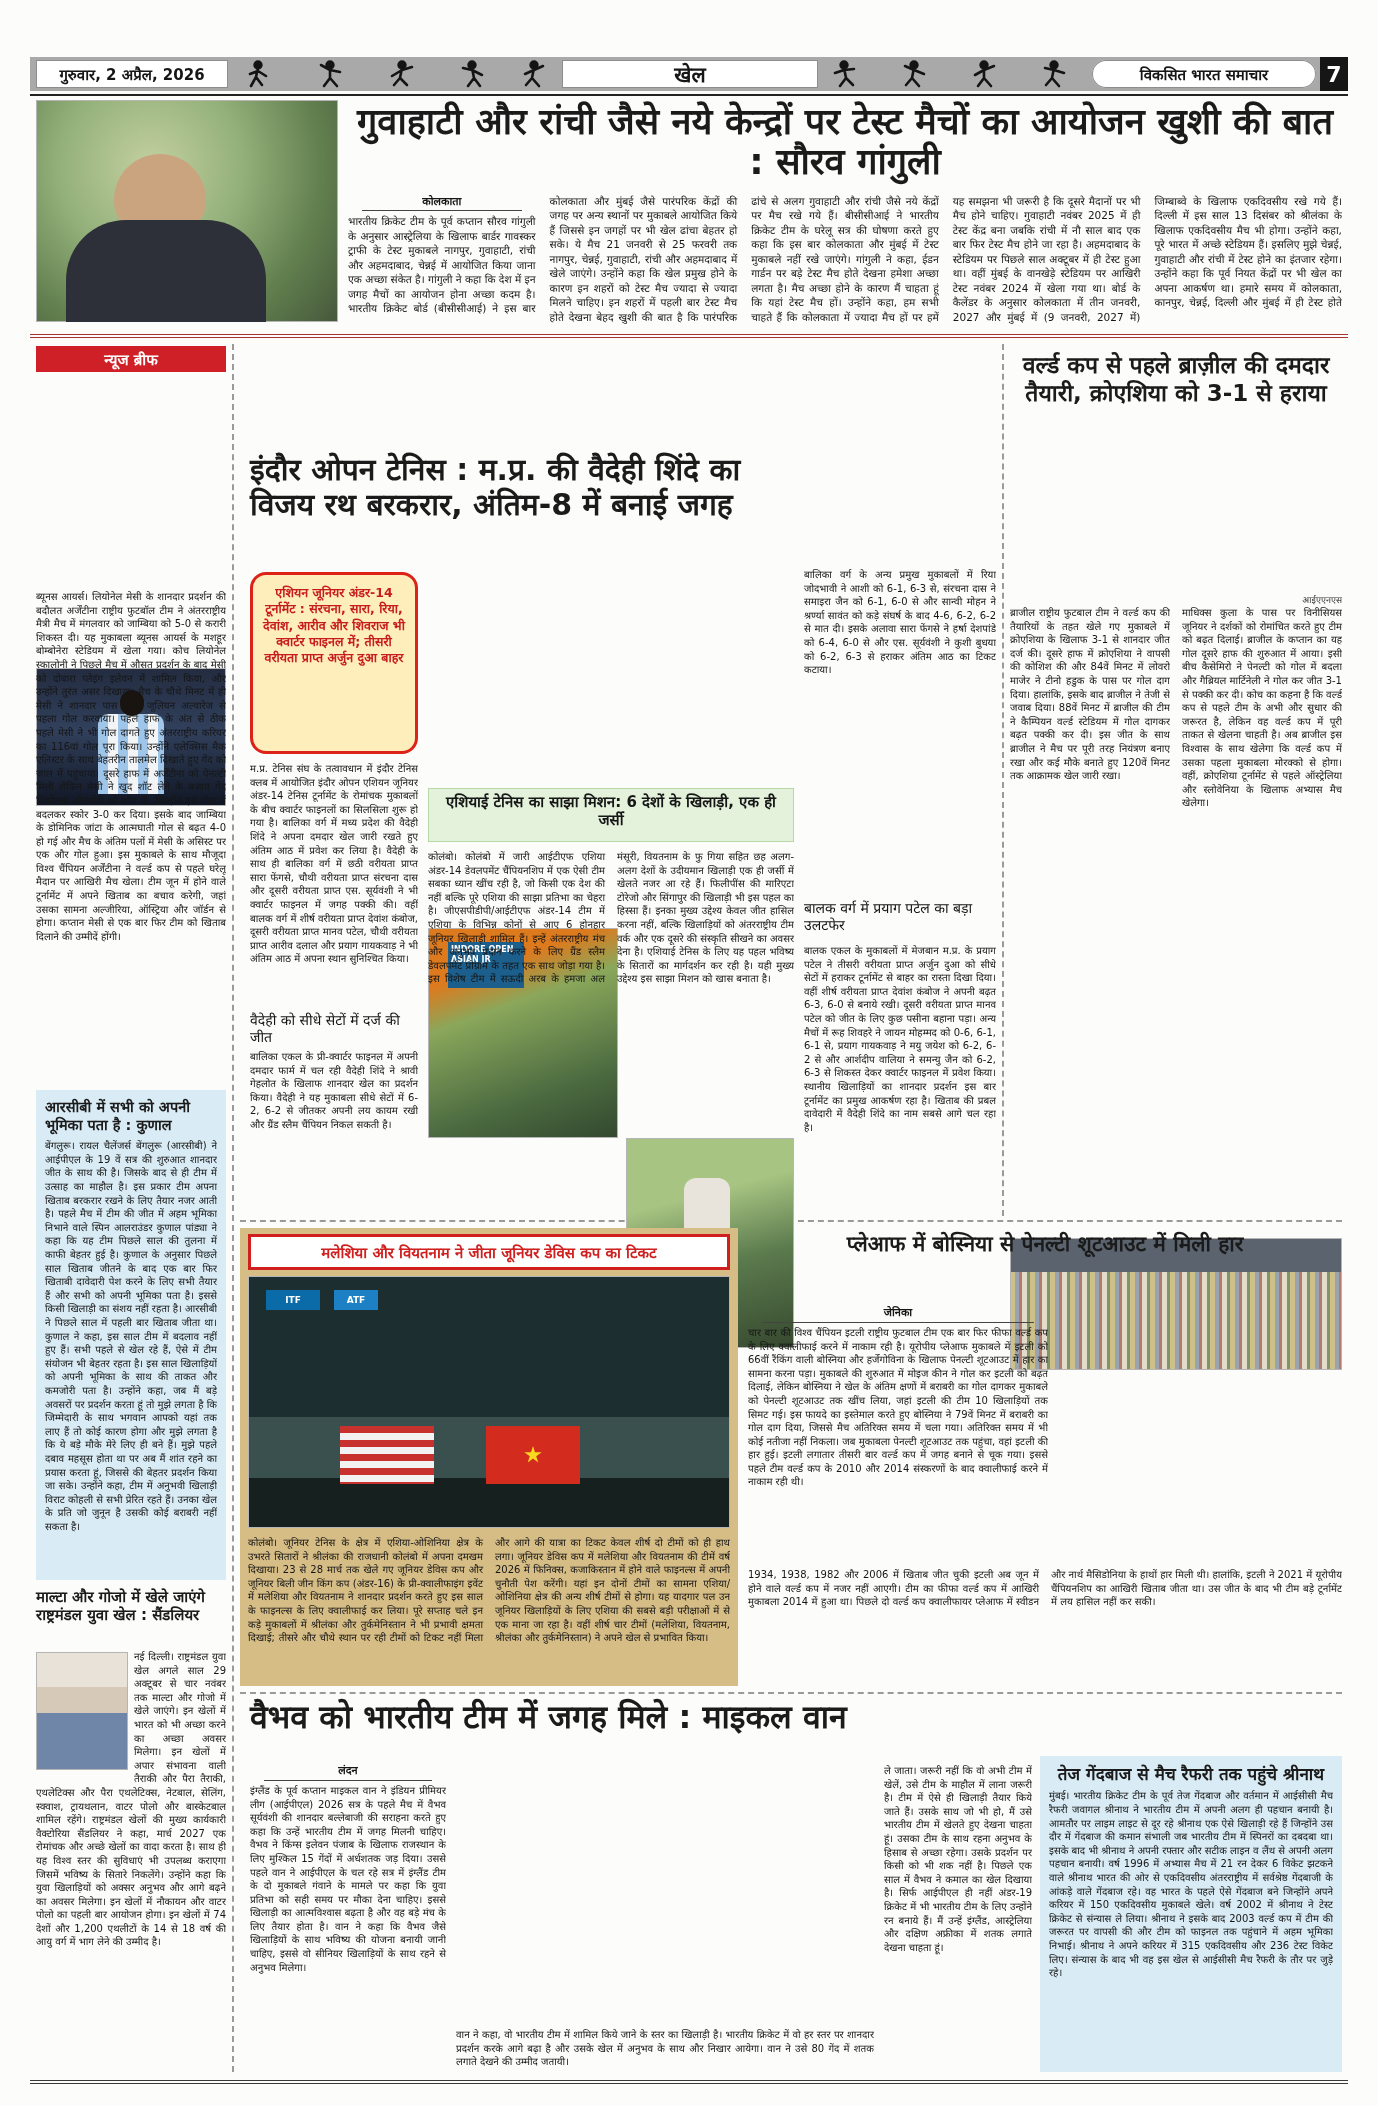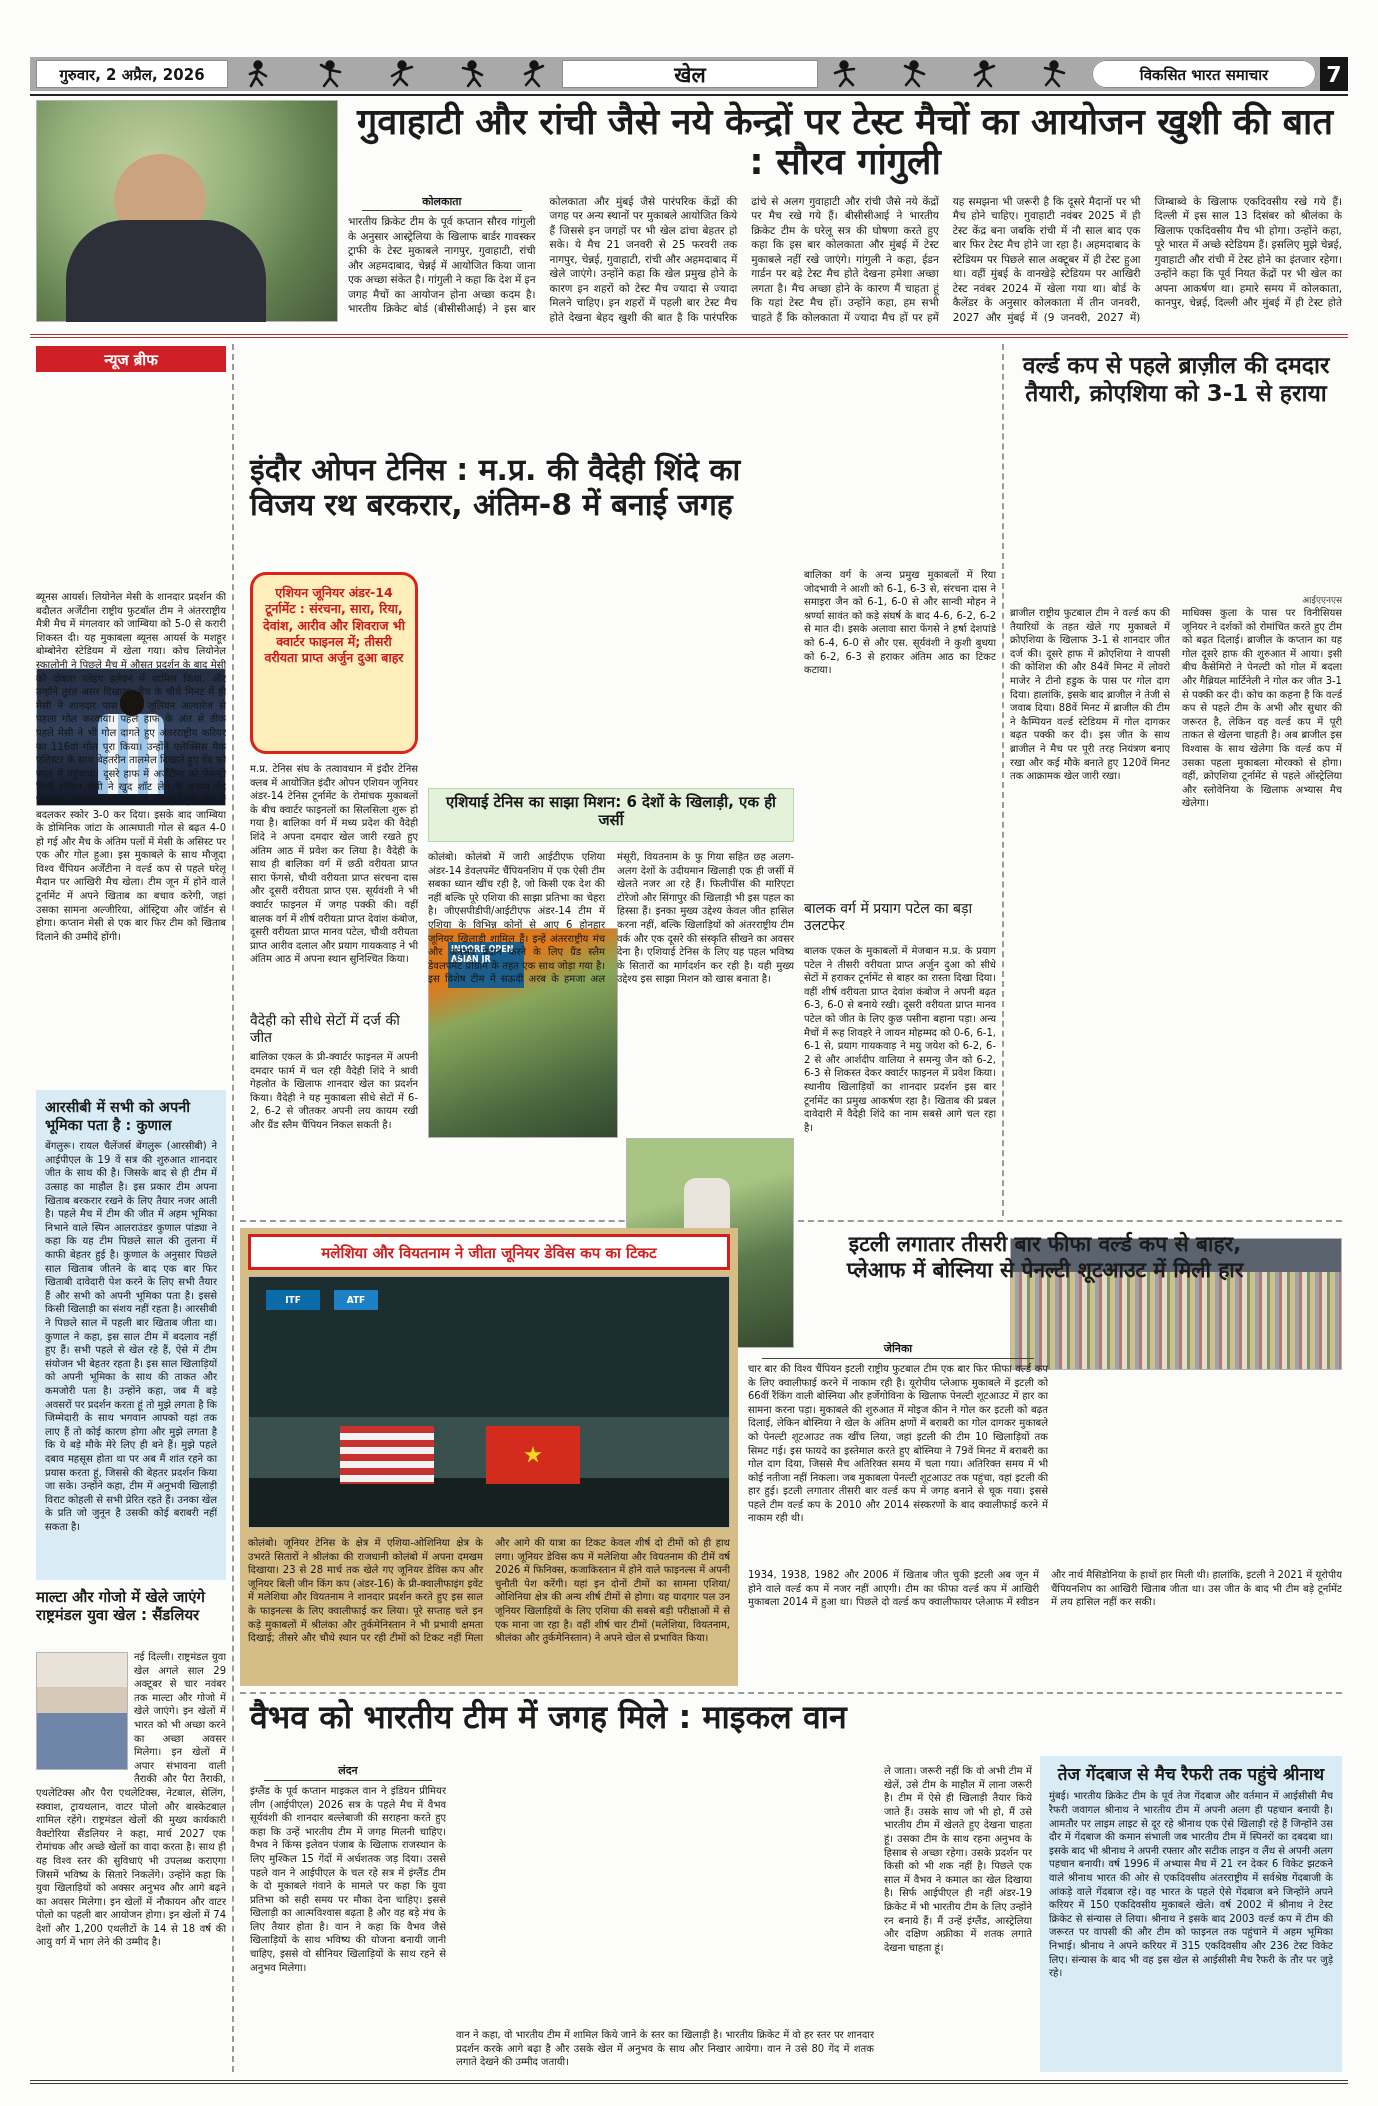--- a/index.html
+++ b/index.html
@@ -201,24 +201,23 @@
       <div class="abs" style="left:238px;top:150px;width:94px;height:58px;background:#d42b1f;">
         <div class="abs" style="left:38px;top:20px;width:18px;height:18px;background:#f7d91e;clip-path:polygon(50% 0,61% 35%,98% 35%,68% 57%,79% 91%,50% 70%,21% 91%,32% 57%,2% 35%,39% 35%);"></div>
       </div>
     </div>
     <div class="body-sm cols2" style="height:150px;margin:8px 2px 0 2px;">
       <span>कोलंबो। जूनियर टेनिस के क्षेत्र में एशिया-ओशिनिया क्षेत्र के उभरते सितारों ने श्रीलंका की राजधानी कोलंबो में अपना दमखम दिखाया। 23 से 28 मार्च तक खेले गए जूनियर डेविस कप और जूनियर बिली जीन किंग कप (अंडर-16) के प्री-क्वालीफाइंग इवेंट में मलेशिया और वियतनाम ने शानदार प्रदर्शन करते हुए इस साल के फाइनल्स के लिए क्वालीफाई कर लिया। पूरे सप्ताह चले इन कड़े मुकाबलों में श्रीलंका और तुर्कमेनिस्तान ने भी प्रभावी क्षमता दिखाई; तीसरे और चौथे स्थान पर रही टीमों को टिकट नहीं मिला और आगे की यात्रा का टिकट केवल शीर्ष दो टीमों को ही हाथ लगा। जूनियर डेविस कप में मलेशिया और वियतनाम की टीमें वर्ष 2026 में फिनिक्स, कजाकिस्तान में होने वाले फाइनल्स में अपनी चुनौती पेश करेंगी। यहां इन दोनों टीमों का सामना एशिया/ओशिनिया क्षेत्र की अन्य शीर्ष टीमों से होगा। यह यादगार पल उन जूनियर खिलाड़ियों के लिए एशिया की सबसे बड़ी परीक्षाओं में से एक माना जा रहा है। वहीं शीर्ष चार टीमों (मलेशिया, वियतनाम, श्रीलंका और तुर्कमेनिस्तान) ने अपने खेल से प्रभावित किया।</span>
     </div>
   </div>
 
   <div class="abs headline" style="left:748px;top:1232px;width:594px;height:68px;font-size:21px;line-height:1.22;text-align:center;">
-    <span style="display:block;">इटली लगातार तीसरी बार फीफा वर्ल्ड कप से बाहर,</span>
     <span style="display:block;">प्लेआफ में बोस्निया से पेनल्टी शूटआउट में मिली हार</span>
   </div>
-  <div class="abs body-sm" style="left:748px;top:1306px;width:300px;height:254px;margin-top:36px;">
+  <div class="abs body-sm" style="left:748px;top:1306px;width:300px;height:254px;">
     <span class="dateline">जेनिका</span>
     <span>चार बार की विश्व चैंपियन इटली राष्ट्रीय फुटबाल टीम एक बार फिर फीफा वर्ल्ड कप के लिए क्वालीफाई करने में नाकाम रही है। यूरोपीय प्लेआफ मुकाबले में इटली को 66वीं रैंकिंग वाली बोस्निया और हर्जेगोविना के खिलाफ पेनल्टी शूटआउट में हार का सामना करना पड़ा। मुकाबले की शुरुआत में मोइज कीन ने गोल कर इटली को बढ़त दिलाई, लेकिन बोस्निया ने खेल के अंतिम क्षणों में बराबरी का गोल दागकर मुकाबले को पेनल्टी शूटआउट तक खींच लिया, जहां इटली की टीम 10 खिलाड़ियों तक सिमट गई। इस फायदे का इस्तेमाल करते हुए बोस्निया ने 79वें मिनट में बराबरी का गोल दाग दिया, जिससे मैच अतिरिक्त समय में चला गया। अतिरिक्त समय में भी कोई नतीजा नहीं निकला। जब मुकाबला पेनल्टी शूटआउट तक पहुंचा, वहां इटली की हार हुई। इटली लगातार तीसरी बार वर्ल्ड कप में जगह बनाने से चूक गया। इससे पहले टीम वर्ल्ड कप के 2010 और 2014 संस्करणों के बाद क्वालीफाई करने में नाकाम रही थी।</span>
   </div>
 
   <div class="abs body-sm cols2" style="left:748px;top:1568px;width:594px;height:118px;">
     <span>1934, 1938, 1982 और 2006 में खिताब जीत चुकी इटली अब जून में होने वाले वर्ल्ड कप में नजर नहीं आएगी। टीम का फीफा वर्ल्ड कप में आखिरी मुकाबला 2014 में हुआ था। पिछले दो वर्ल्ड कप क्वालीफायर प्लेआफ में स्वीडन और नार्थ मैसिडोनिया के हाथों हार मिली थी। हालांकि, इटली ने 2021 में यूरोपीय चैंपियनशिप का आखिरी खिताब जीता था। उस जीत के बाद भी टीम बड़े टूर्नामेंट में लय हासिल नहीं कर सकी।</span>
   </div>
 
   <div class="abs headline" style="left:250px;top:1700px;width:1092px;height:52px;font-size:32px;line-height:1.1;">
     <span>वैभव को भारतीय टीम में जगह मिले : माइकल वान</span>

